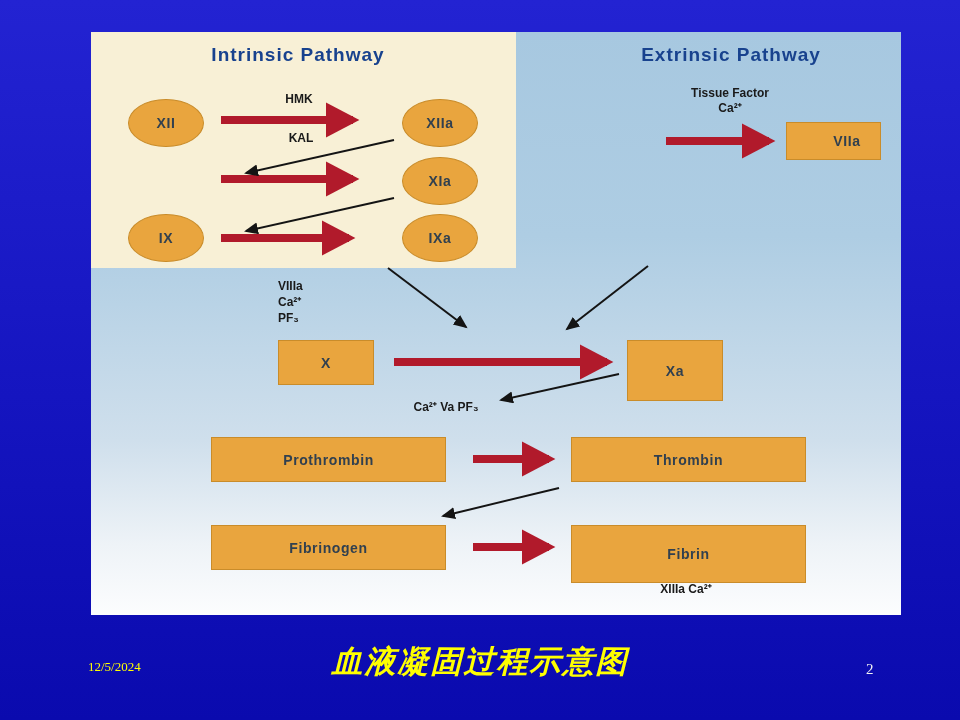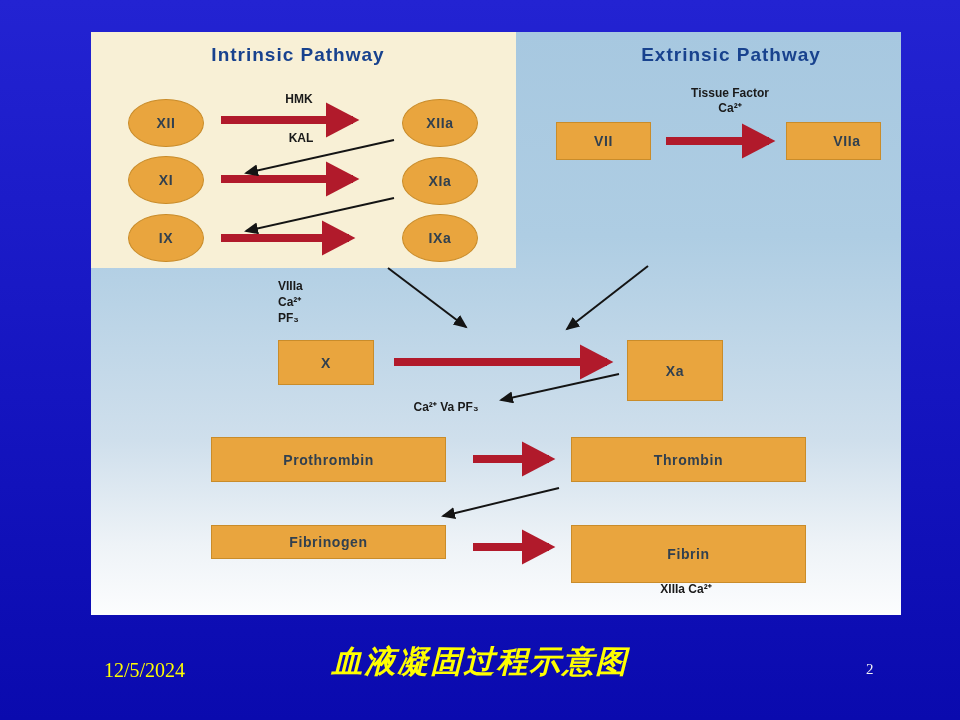--- a/index.html
+++ b/index.html
@@ -48,22 +48,22 @@
   .node.ellipse{border-radius:50%;}
   .lbl{
     position:absolute;font-size:12px;font-weight:bold;color:var(--label-dark);
     text-align:center;line-height:15px;
   }
   .lbl.left-align{text-align:left;line-height:16px;}
   svg.arrows{position:absolute;left:0;top:0;width:810px;height:583px;pointer-events:none;}
   .arrow-red{stroke:var(--red-arrow);stroke-width:8;}
   .arrow-black{stroke:var(--black-arrow);stroke-width:2;}
   .slide-date{
-    position:absolute;left:88px;top:659px;font-size:20px;
-    font-family:"Liberation Serif",serif;color:var(--caption-yellow);margin-left:16px;
+    position:absolute;left:88px;top:659px;font-size:13px;
+    font-family:"Liberation Serif",serif;color:var(--caption-yellow);
   }
   .slide-caption{
     position:absolute;left:0;top:641px;width:960px;text-align:center;
     font-family:"Liberation Serif",serif;font-style:italic;font-weight:bold;
     font-size:31px;color:var(--caption-yellow);letter-spacing:2px;
   }
   .slide-page{
     position:absolute;left:866px;top:661px;font-size:15px;
     font-family:"Liberation Serif",serif;color:var(--page-white);
   }
@@ -99,35 +99,33 @@
 
       <line class="arrow-black" x1="303" y1="108" x2="155" y2="141" marker-end="url(#black-head)"></line>
       <line class="arrow-black" x1="303" y1="166" x2="155" y2="199" marker-end="url(#black-head)"></line>
       <line class="arrow-black" x1="297" y1="236" x2="375" y2="295" marker-end="url(#black-head)"></line>
       <line class="arrow-black" x1="557" y1="234" x2="476" y2="297" marker-end="url(#black-head)"></line>
       <line class="arrow-black" x1="528" y1="342" x2="410" y2="368" marker-end="url(#black-head)"></line>
       <line class="arrow-black" x1="468" y1="456" x2="352" y2="484" marker-end="url(#black-head)"></line>
     </svg>
 
     <div class="node ellipse" style="left:37px;top:67px;width:76px;height:48px;">XII</div>
-    <div class="node ellipse" style="left:37px;top:124px;width:76px;height:48px;">XI</div>
     <div class="node ellipse" style="left:37px;top:182px;width:76px;height:48px;">IX</div>
     <div class="node ellipse" style="left:311px;top:67px;width:76px;height:48px;">XIIa</div>
     <div class="node ellipse" style="left:311px;top:125px;width:76px;height:48px;">XIa</div>
     <div class="node ellipse" style="left:311px;top:182px;width:76px;height:48px;">IXa</div>
 
-    <div class="node" style="left:465px;top:90px;width:95px;height:38px;">VII</div>
     <div class="node" style="left:695px;top:90px;width:95px;height:38px;padding-left:27px;">VIIa</div>
 
     <div class="node" style="left:187px;top:308px;width:96px;height:45px;">X</div>
     <div class="node" style="left:536px;top:308px;width:96px;height:61px;">Xa</div>
 
     <div class="node" style="left:120px;top:405px;width:235px;height:45px;">Prothrombin</div>
     <div class="node" style="left:480px;top:405px;width:235px;height:45px;">Thrombin</div>
-    <div class="node" style="left:120px;top:493px;width:235px;height:34px;">Fibrinogen</div>
+    <div class="node" style="left:120px;top:493px;width:235px;height:45px;">Fibrinogen</div>
     <div class="node" style="left:480px;top:493px;width:235px;height:58px;">Fibrin</div>
 
     <div class="lbl" style="left:178px;top:60px;width:60px;">HMK</div>
     <div class="lbl" style="left:180px;top:99px;width:60px;">KAL</div>
 
     <div class="lbl" style="left:539px;top:54px;width:200px;">
       <span style="display:block;">Tissue Factor</span>
       <span style="display:block;">Ca²⁺</span>
     </div>
 

